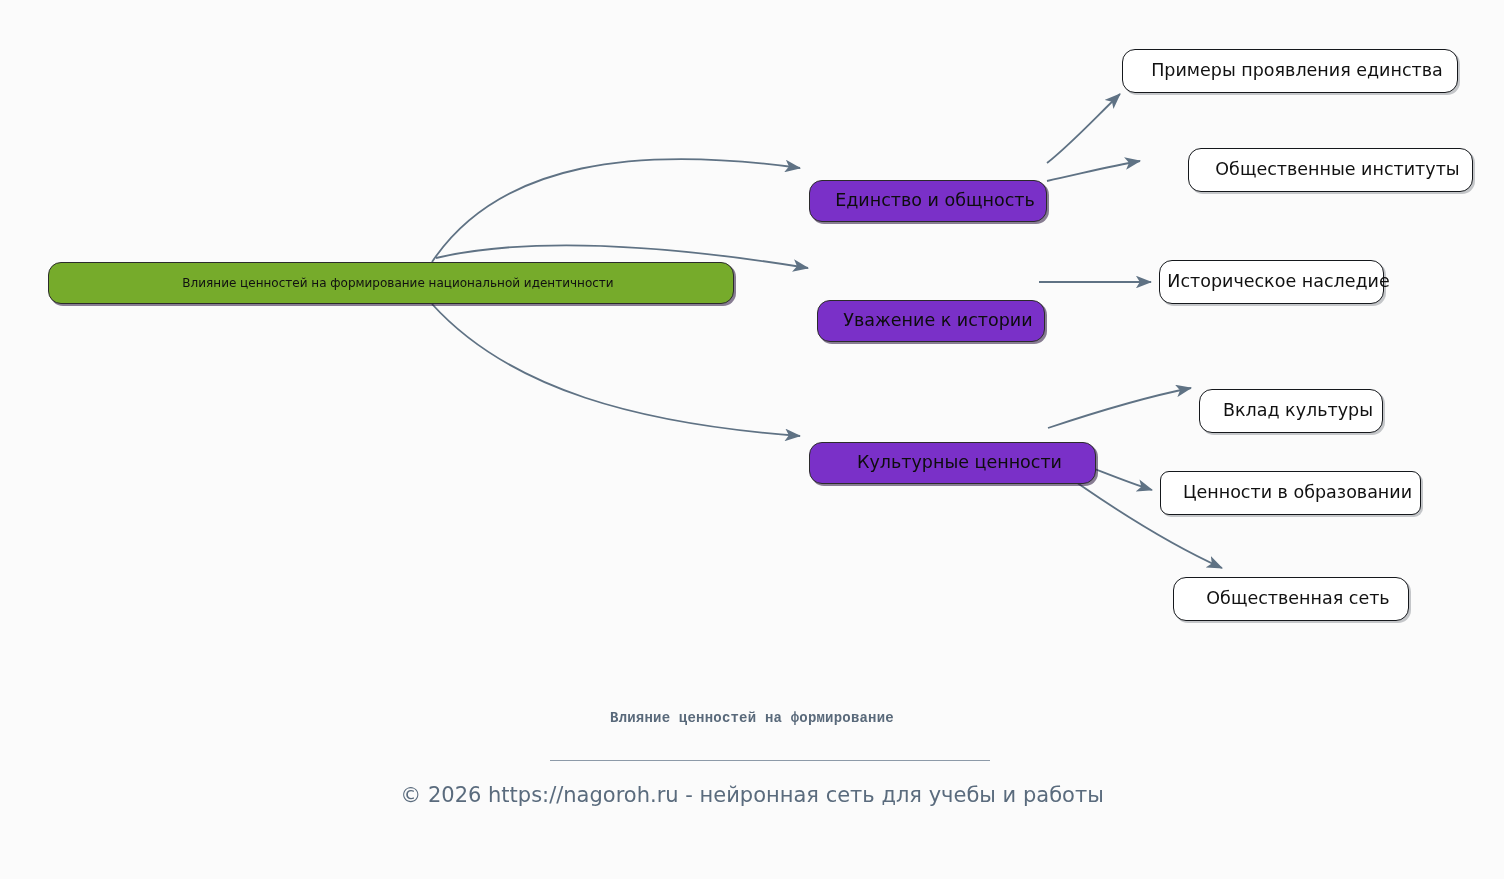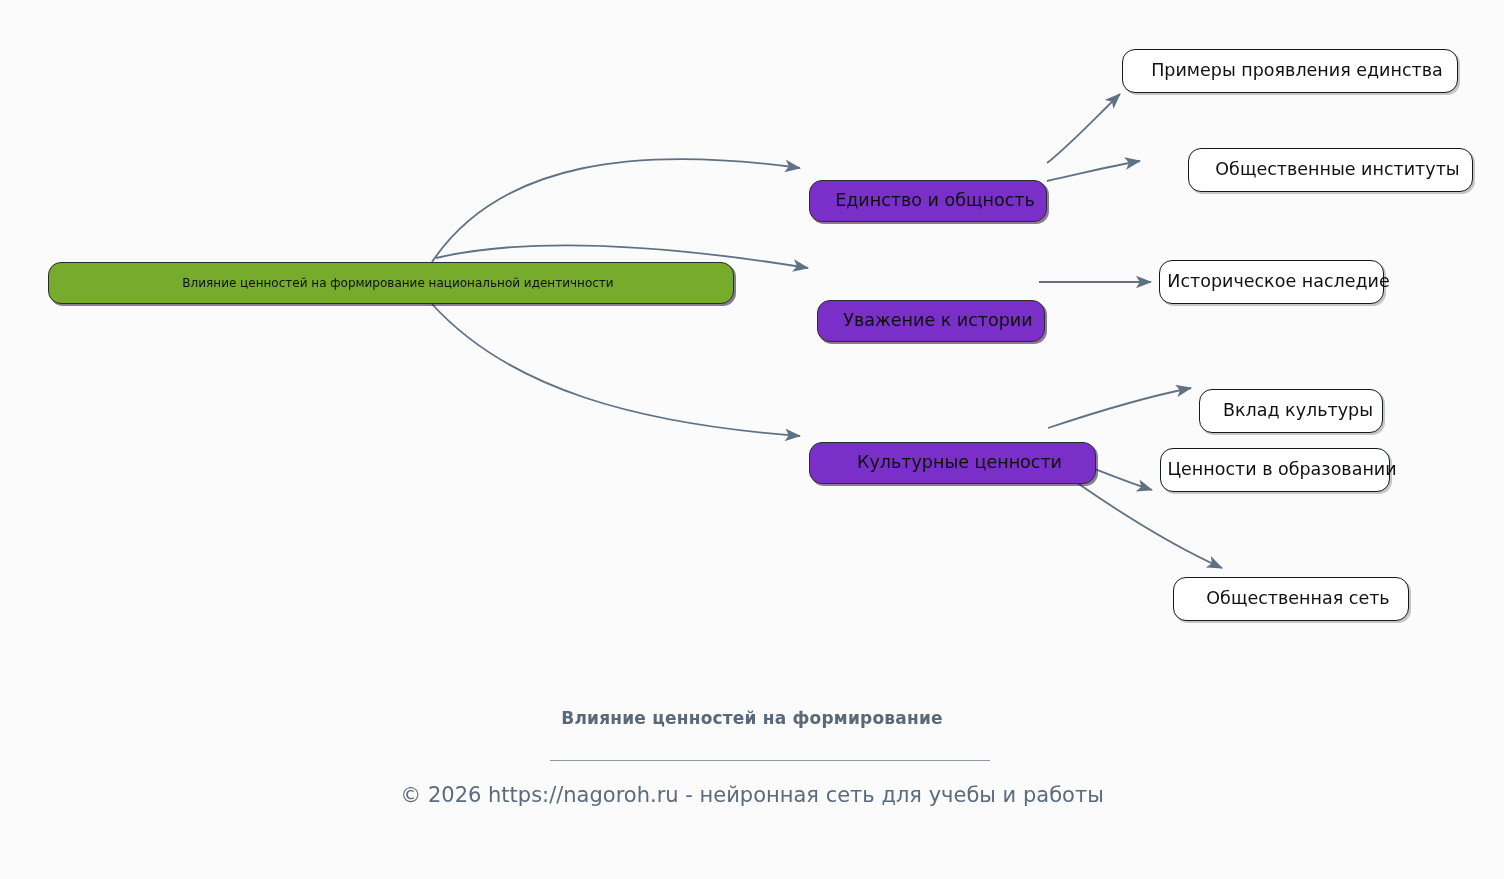--- a/index.html
+++ b/index.html
@@ -69,25 +69,26 @@
     font-size: 17.5px;
     box-shadow: 2px 2px 0 rgba(70,75,85,0.30);
   }
 
   .footer-title {
     position: absolute;
     left: 0;
     width: 1504px;
     top: 708px;
     text-align: center;
-    font-size: 17px;
+    font-size: 14px;
     font-weight: bold;
     color: #59697a;
     line-height: 20px;
     letter-spacing: 0.2px;
+    font-family: Liberation Mono, monospace;
   }
 
   .footer-divider {
     position: absolute;
     left: 550px;
     top: 760px;
     width: 440px;
     height: 1px;
     background: #8d9aa8;
   }
@@ -158,21 +159,21 @@
   </div>
 
   <div class="node node-leaf" style="left:1159px; top:260px; width:225px; height:44px;">
     <span>Историческое наследие</span>
   </div>
 
   <div class="node node-leaf" style="left:1199px; top:366px; width:184px; height:44px;margin-top:23px;">
     <span>Вклад культуры</span>
   </div>
 
-  <div class="node node-leaf" style="left:1160px; top:448px; width:230px; height:44px;">
+  <div class="node node-leaf" style="left:1160px; top:471px; width:261px; height:44px;border-radius:9px;">
     <span>Ценности в образовании</span>
   </div>
 
   <div class="node node-leaf" style="left:1173px; top:577px; width:236px; height:44px;">
     <span>Общественная сеть</span>
   </div>
 
   <div class="footer-title">
     <div>Влияние ценностей на формирование</div>
   </div>

